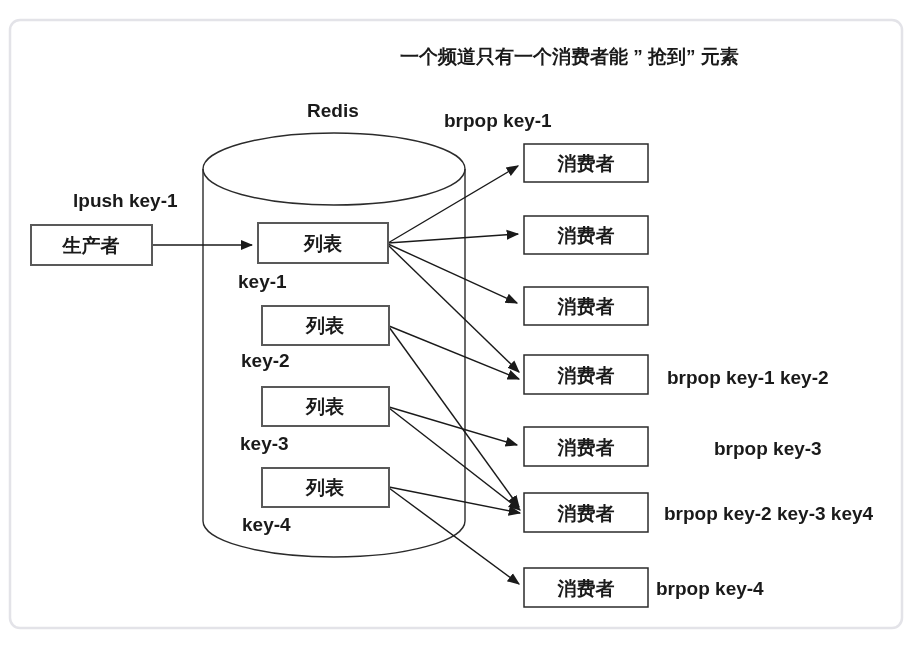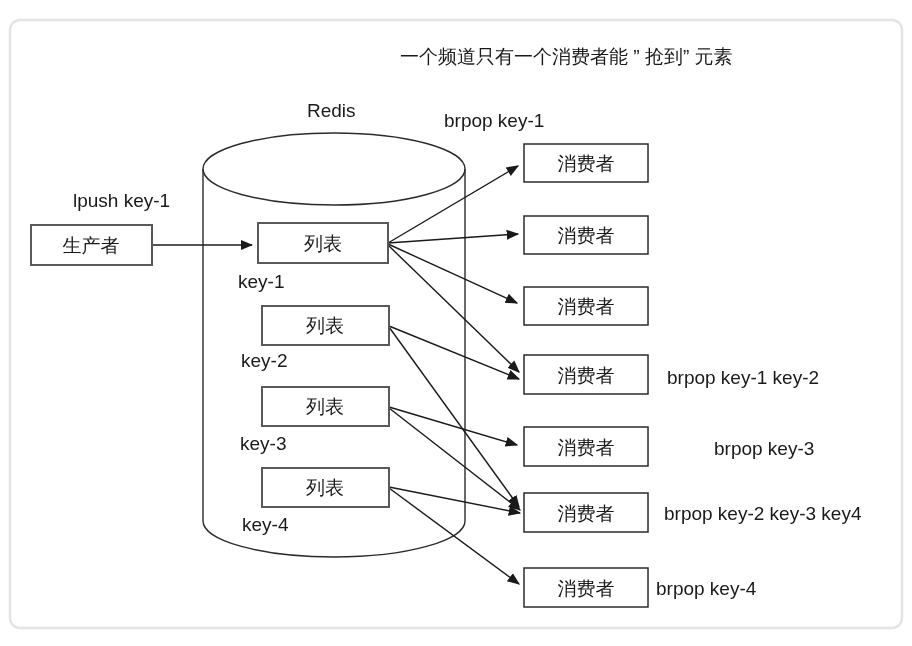--- a/index.html
+++ b/index.html
@@ -9,20 +9,21 @@
     width: 912px;
     height: 646px;
     overflow: hidden;
     font-family: "Liberation Sans", "DejaVu Sans", sans-serif;
   }
   .stage {
     position: relative;
     width: 824px;
     height: 646px;
     background: #ffffff;
+    font-weight: bold;
   }
   svg { display: block; }
   svg text {
     font-family: "Liberation Sans", "DejaVu Sans", sans-serif;
     fill: #1a1a1a;
   }
   .node-label   { font-size: 19px; }
   .small-label  { font-size: 19px; }
   .title-label  { font-size: 19px; }
   .shape-stroke { stroke: #2b2b2b; fill: none; stroke-width: 1.4; }

